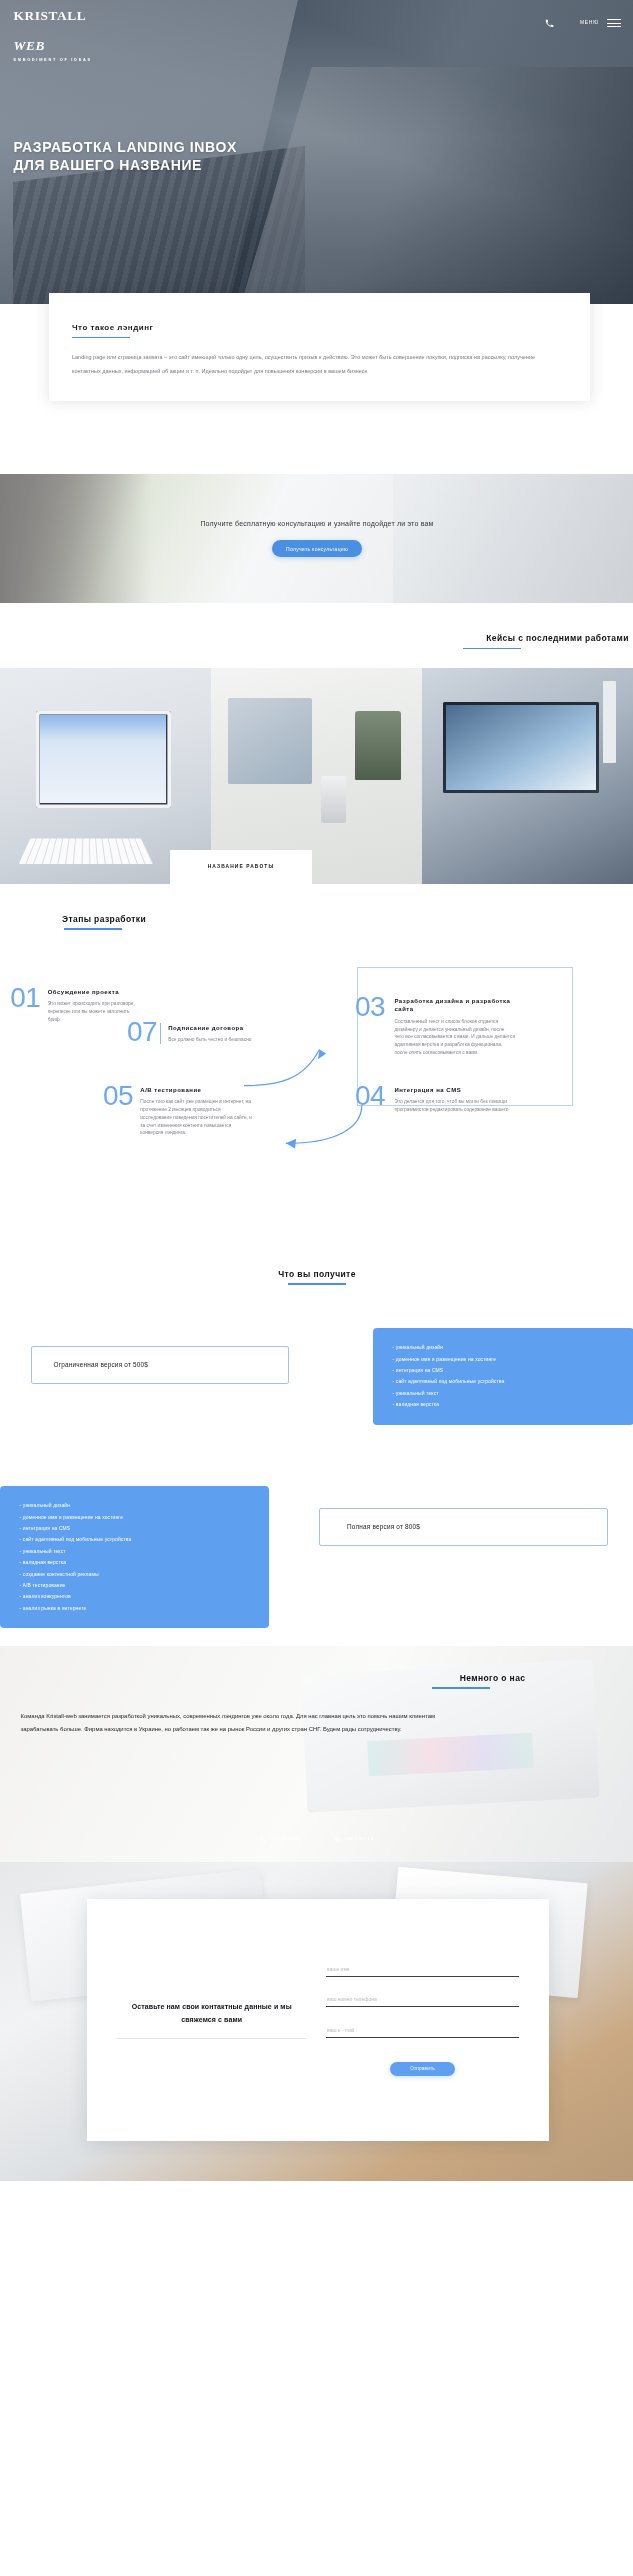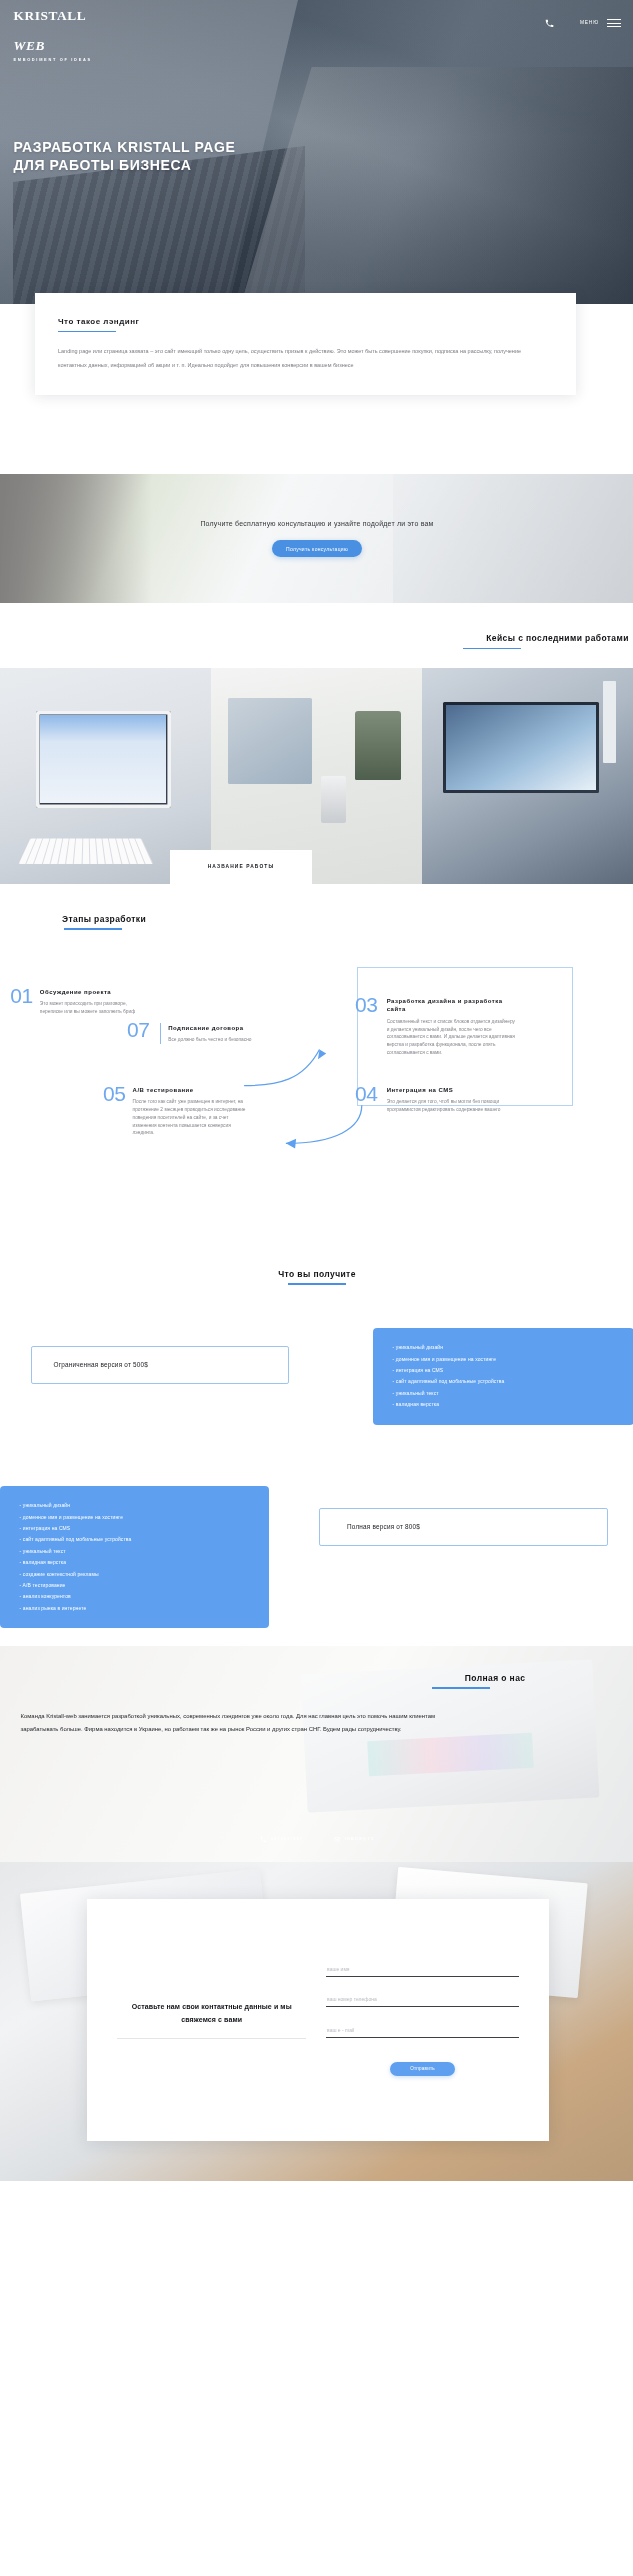--- a/index.html
+++ b/index.html
@@ -98,25 +98,25 @@
     font-weight: 800;
     line-height: 1.32;
     letter-spacing: 0.6px;
     text-shadow: 0 0.5px 2.6px rgba(0,0,0,.22);
   }
 
   
   .what-wrap { position: relative; width: 634px; height: 170px; background: #fff; }
   .what-card {
     position: absolute;
-    left: 35px; top: -10.8px;
+    left: 49px; top: -10.8px;
     width: 541px;
     background: #fff;
     box-shadow: 0 1.5px 13.4px rgba(30,40,60,.13);
-    padding: 24px 23px 23px 23px;
+    padding: 30px 23px 23px 23px;
   }
   .what-title {
     font-size: 8px; font-weight: 700; color: #1c1c20; letter-spacing: 0.5px;
   }
   .accent-bar { width: 58px; height: 1.5px; background: #4a90e2; margin-top: 4.6px; }
   .what-text {
     margin-top: 11.3px;
     font-size: 5.5px;
     line-height: 2.55;
     color: #7b7b83;
@@ -247,21 +247,21 @@
   .case-overlay span {
     font-size: 4.9px; letter-spacing: 1.1px; color: #14161a; font-weight: 600;
   }
 
   
   .stages { position: relative; width: 634px; height: 309px; }
   .stage {
     position: absolute; display: flex; gap: 7.2px; align-items: flex-start;
   }
   .stage-num {
-    font-size: 21px; font-weight: 300; color: #6fa8ee; line-height: .82;
+    font-size: 28px; font-weight: 300; color: #6fa8ee; line-height: .82;
     letter-spacing: -0.5px; font-family: "Liberation Sans", sans-serif;
   }
   .stage-body { padding-top: 1px; }
   .stage-title {
     font-size: 6px; font-weight: 700; color: #13151a; letter-spacing: 0.5px;
     line-height: 1.42; margin-bottom: 4.1px;
   }
   .stage-desc {
     font-size: 4.8px; color: #84858c; line-height: 1.62;
   }
@@ -431,22 +431,22 @@
           <span class="burger">
             <span></span>
               <span></span>
               <span></span>
           </span>
         </div>
       </nav>
     </div>
 
     <h1 class="hero-title">
-      <span>РАЗРАБОТКА KRISTALL PAGE</span><br>
-      <span>ДЛЯ РАБОТЫ БИЗНЕСА</span>
+      <span>РАЗРАБОТКА LANDING INBOX</span><br>
+      <span>ДЛЯ ВАШЕГО НАЗВАНИЕ</span>
     </h1>
   </header>
 
   <section class="what-wrap">
     <div class="what-card">
       <h2 class="what-title">Что такое лэндинг</h2>
       <div class="accent-bar"></div>
       <p class="what-text">Landing page или страница захвата – это сайт имеющий только одну цель, осуществить призыв к действию. Это может быть совершение покупки, подписка на рассылку, получение контактных данных, информацией об акции и т. п. Идеально подойдет для повышения конверсии в вашем бизнесе</p>
     </div>
   </section>
@@ -590,21 +590,21 @@
         <span>Полная версия от 800$</span>
       </div>
     </div>
   </section>
 
   <section class="about">
     <div class="about-photo"></div>
     <div class="about-veil"></div>
     <div class="about-inner">
       <div class="about-head">
-        <h2 class="sec-title">Полная о нас</h2>
+        <h2 class="sec-title">Немного о нас</h2>
         <div class="accent-bar"></div>
       </div>
       <p class="about-text">Команда Kristall-web занимается разработкой уникальных, современных лэндингов уже около года. Для нас главная цель это помочь нашим клиентам зарабатывать больше. Фирма находится в Украине, но работаем так же на рынок России и других стран СНГ. Будем рады сотрудничеству.</p>
     </div>
     <div class="about-badges">
       <div class="badge">
         <svg class="badge-ico" viewBox="0 0 24 24">
           <path fill="#ffffff" d="M6.6 10.8c1.7 3.4 4.2 5.9 7.6 7.6l2.5-2.5c.3-.3.8-.4 1.2-.3 1.2.4 2.5.6 3.8.6.6 0 1 .4 1 1V21c0 .6-.4 1-1 1C10.4 22 2 13.6 2 3c0-.6.4-1 1-1h3.8c.6 0 1 .4 1 1 0 1.3.2 2.6.6 3.8.1.4 0 .9-.3 1.2l-2.5 2.8z"></path>
         </svg>
         <span>0273537987</span>

